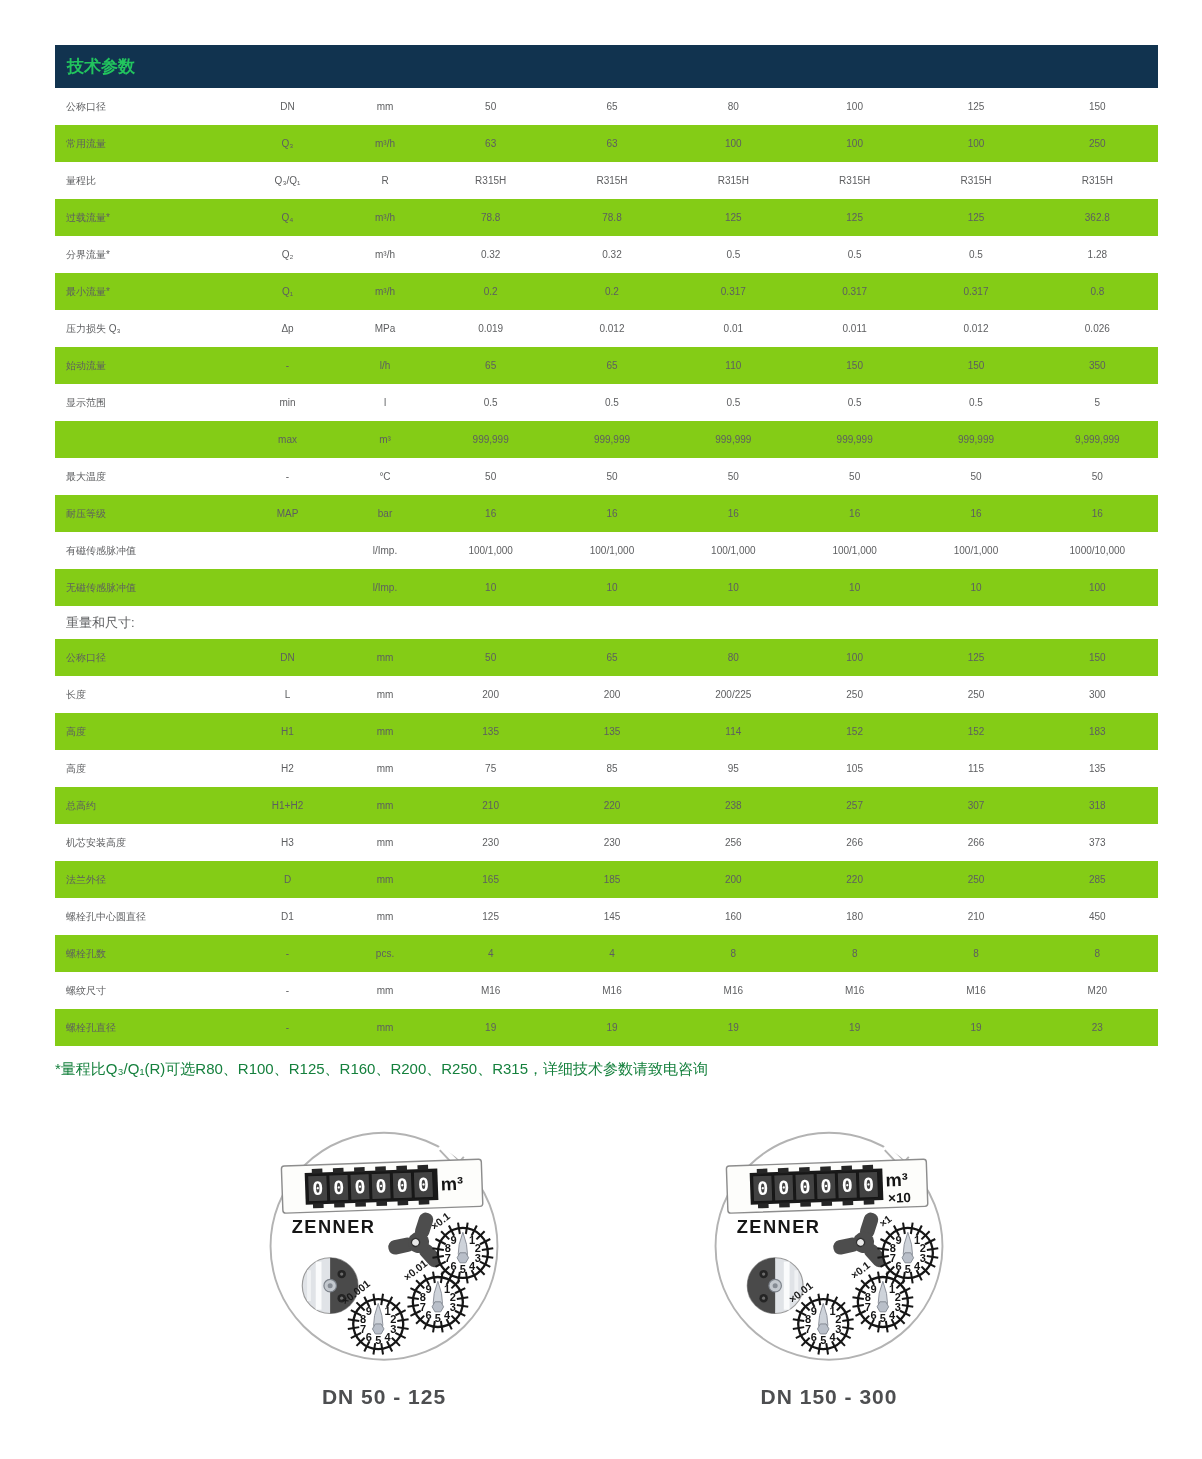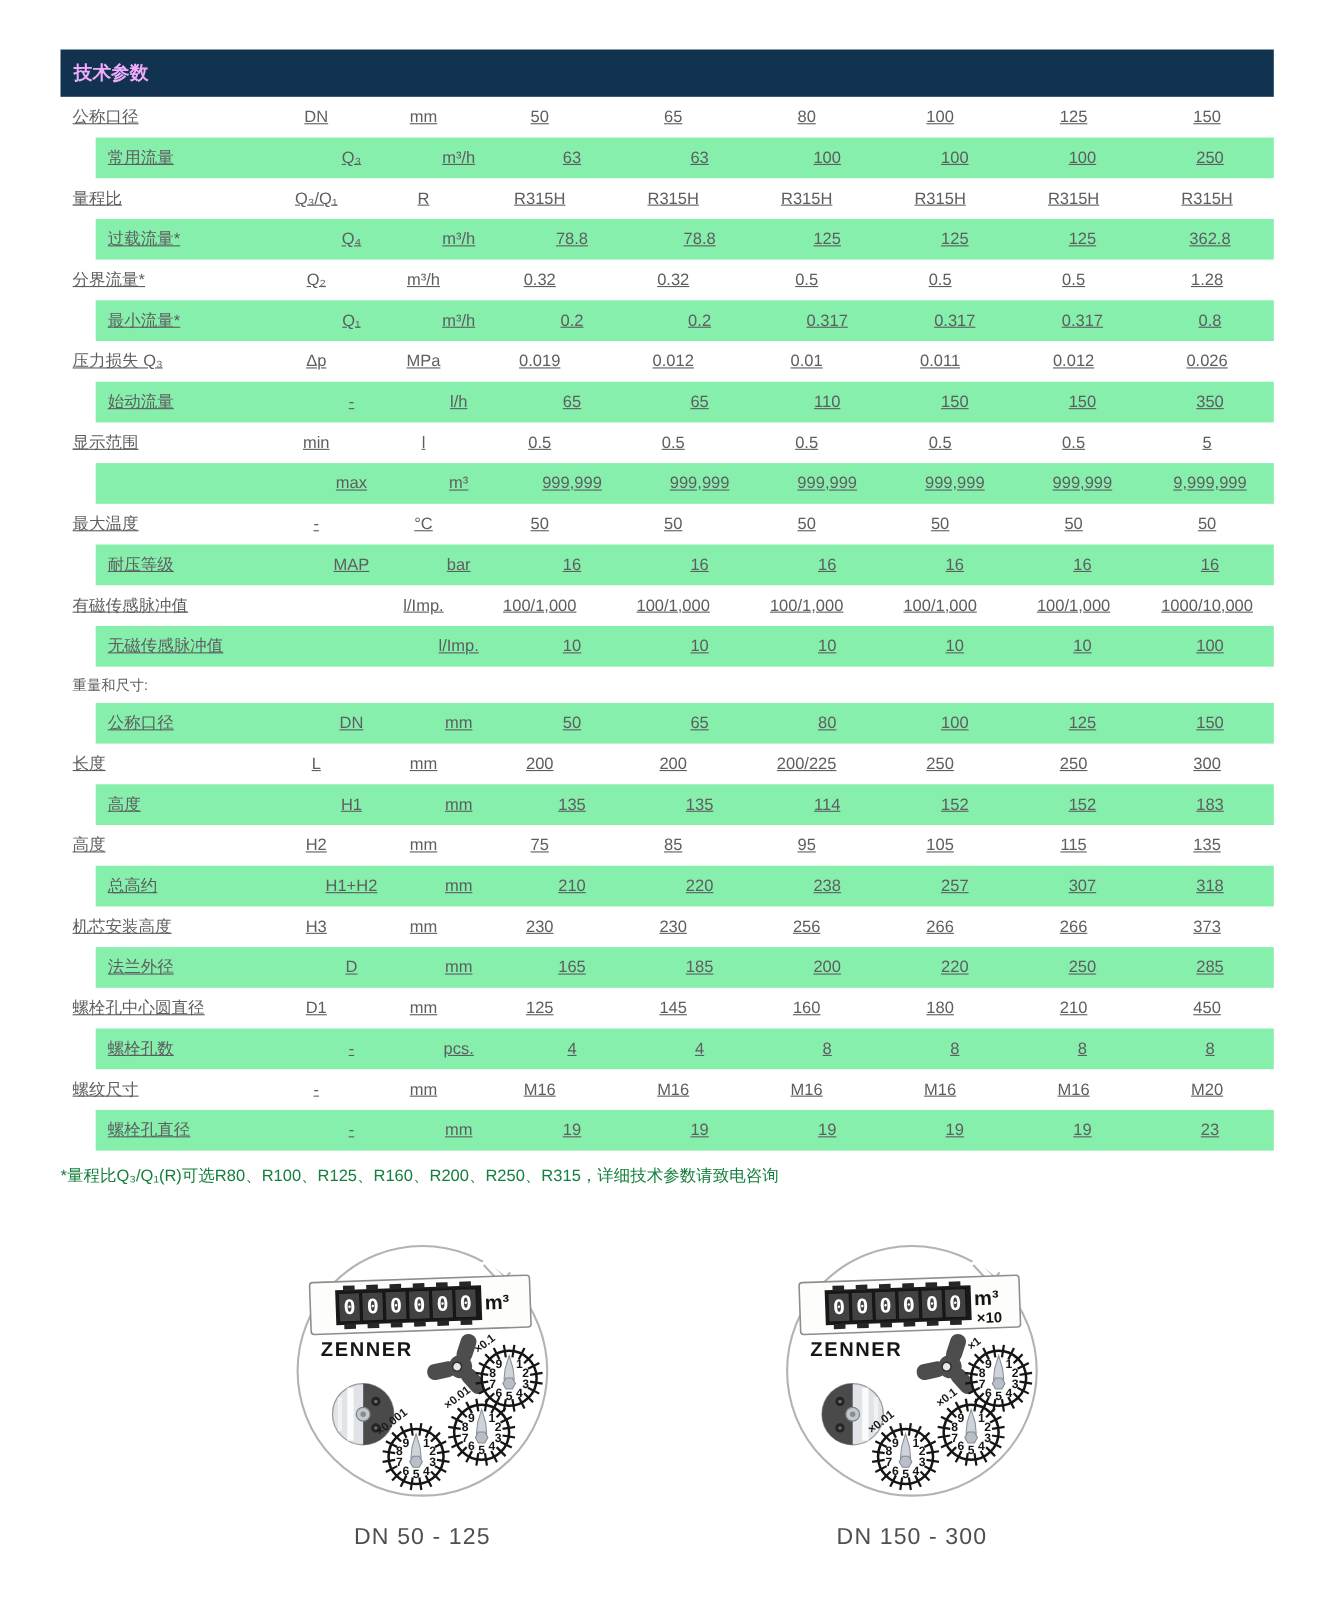--- a/index.html
+++ b/index.html
@@ -1,30 +1,30 @@
 <!DOCTYPE html>
 <html><head>
 <meta charset="utf-8">
 <style>
   html,body{margin:0;padding:0;background:#fff;}
   body{width:1202px;font-family:"Liberation Sans","DejaVu Sans",sans-serif;color:#5d5e60;}
   .sheet{padding:45px 44px 20px 55px;box-sizing:border-box;width:1202px;}
-  .header-bar{background:#11334f;color:#f0abfc;height:43px;display:flex;align-items:center;
+  .header-bar{background:#11334f;color:#22c55e;height:43px;display:flex;align-items:center;
               padding-left:12px;box-sizing:border-box;font-size:17px;font-weight:bold;width:1103px;}
   .tbl{width:1103px;}
   .trow{display:grid;grid-template-columns:180px 105px 90px repeat(6,1fr);height:37px;
-        align-items:center;font-size:15px;text-decoration:underline;}
-  .trow.alt{background:#86efac;margin-left:32px;}
+        align-items:center;font-size:10px;}
+  .trow.alt{background:#84cc16;}
   .c-label{text-align:left;padding-left:11px;white-space:nowrap;}
   .c-sym,.c-unit,.c-val{text-align:center;white-space:nowrap;}
   .section-heading{font-size:13px;padding:8px 0 7px 11px;width:1103px;box-sizing:border-box;}
   .footnote{font-size:15px;margin-top:14px;color:#15803d;}
   .meters{display:flex;justify-content:center;gap:195px;margin-top:48px;width:1103px;}
   .meter{margin:0;width:250px;text-align:center;}
-  .meter-caption{font-size:21px;color:#4d4e50;margin-top:4px;letter-spacing:1px;}
+  .meter-caption{font-size:21px;color:#4d4e50;margin-top:4px;letter-spacing:1px;font-weight:bold;}
 </style>
 </head>
 <body>
 
 <div class="sheet">
 
   <header class="header-bar">
     <span>技术参数</span>
   </header>
 

